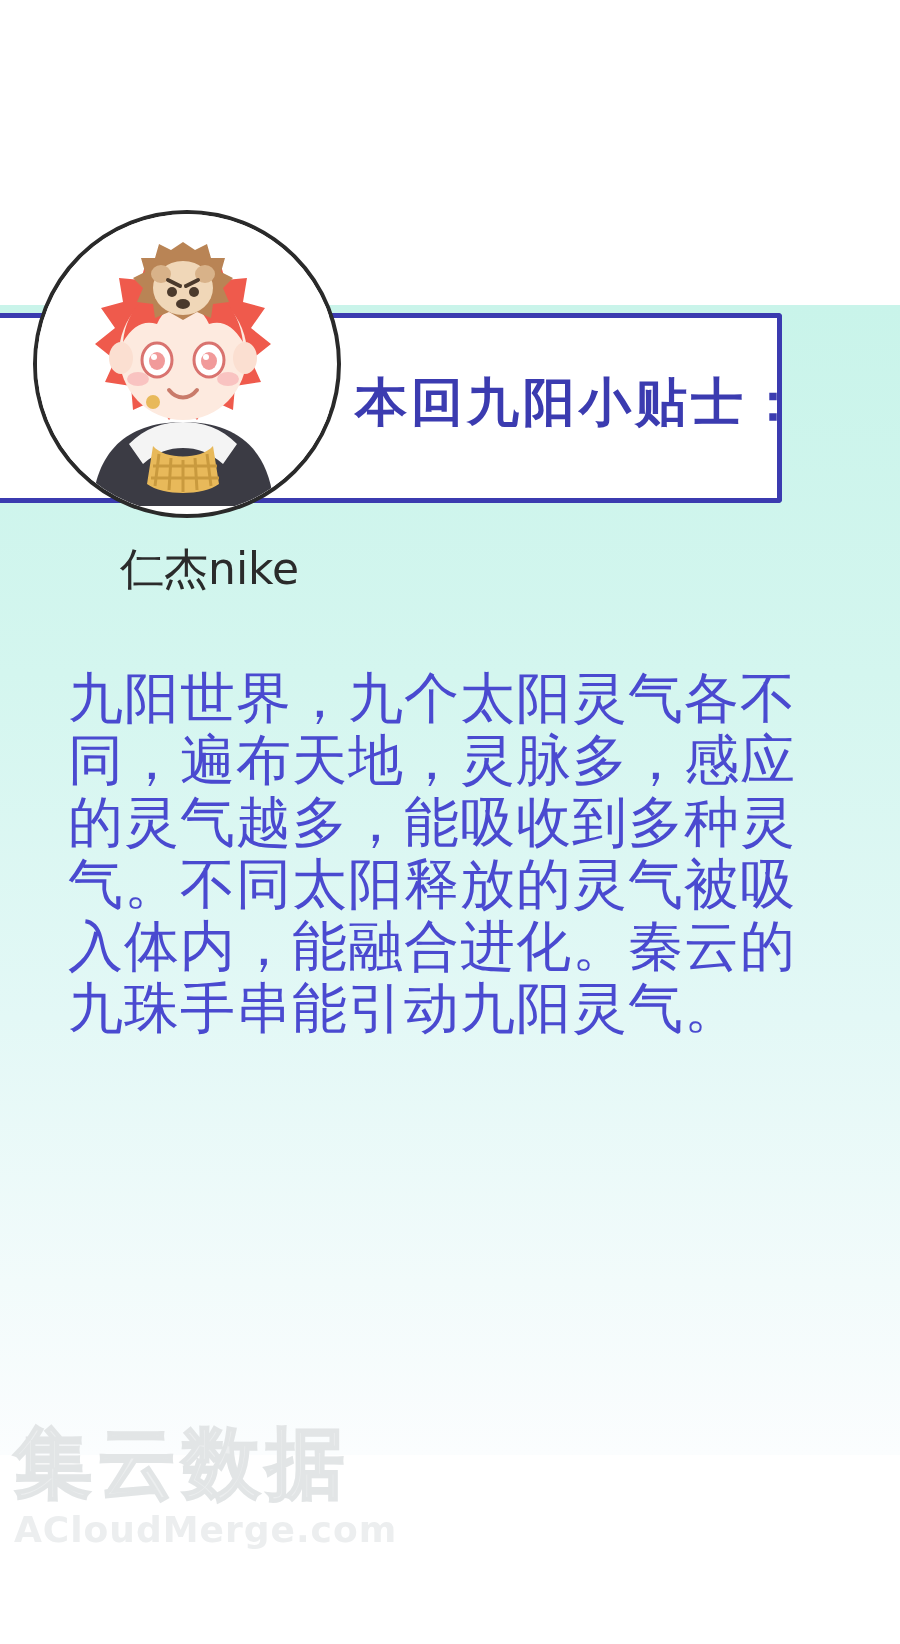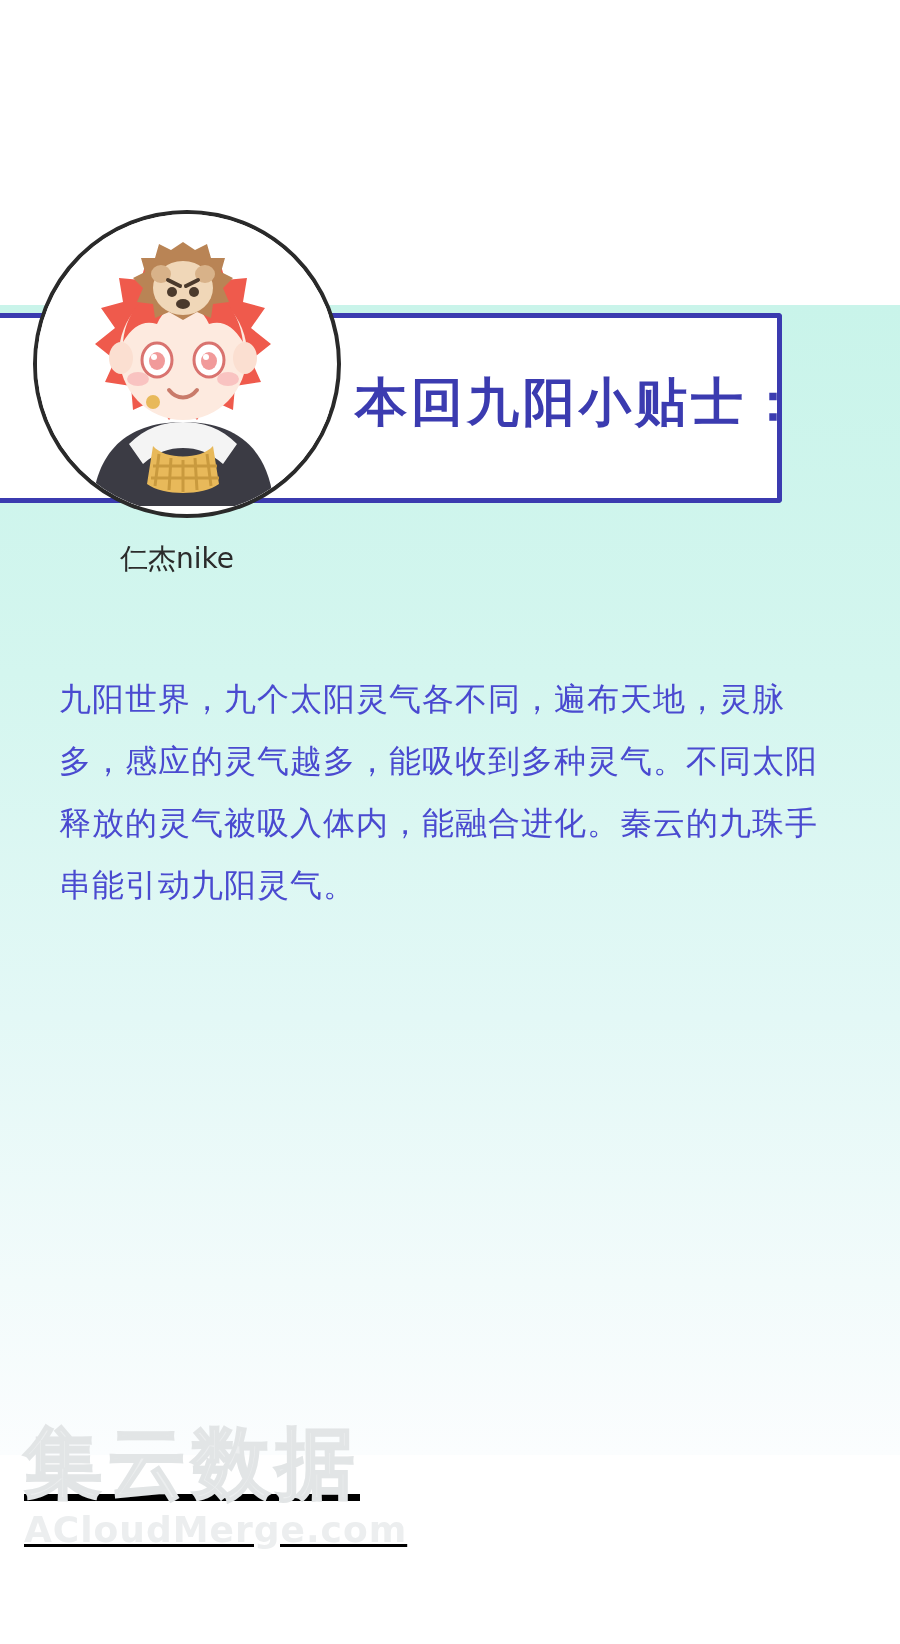--- a/index.html
+++ b/index.html
@@ -77,49 +77,48 @@
     border-radius: 50%;
     background: #ffffff;
     border: 4px solid #2a2a2a;
     overflow: hidden;
   }
   .avatar svg { display: block; }
   .avatar-name {
     position: absolute;
     left: 120px;
     top: 540px;
-    font-size: 28px;
+    font-size: 44px;
     color: #2b2b2b;
     font-family: "DejaVu Sans", "Liberation Sans", sans-serif;
     white-space: nowrap;
   }
   
   .para {
     position: absolute;
-    left: 59px;
+    left: 68px;
     width: 760px;
     color: #4a4ad0;
-    font-size: 32px;
+    font-size: 55px;
     line-height: 62px;
     letter-spacing: 1px;
     font-family: Liberation Serif, serif;
     text-align: left;
   }
   .para-1 { top: 668px; }
   .para-2 { top: 985px; }
 
   
   .watermark {
     position: absolute;
-    left: 24px;
+    left: 14px;
     top: 1418px;
     width: 400px;
     height: 200px;
     pointer-events: none;
-    text-decoration: underline;
   }
   .wm-cn {
     font-size: 78px;
     font-weight: bold;
     color: #eceeef;
     letter-spacing: 6px;
     -webkit-text-stroke: 2px #e2e5e6;
     font-family: "DejaVu Sans", "Liberation Sans", sans-serif;
     line-height: 90px;
   }

